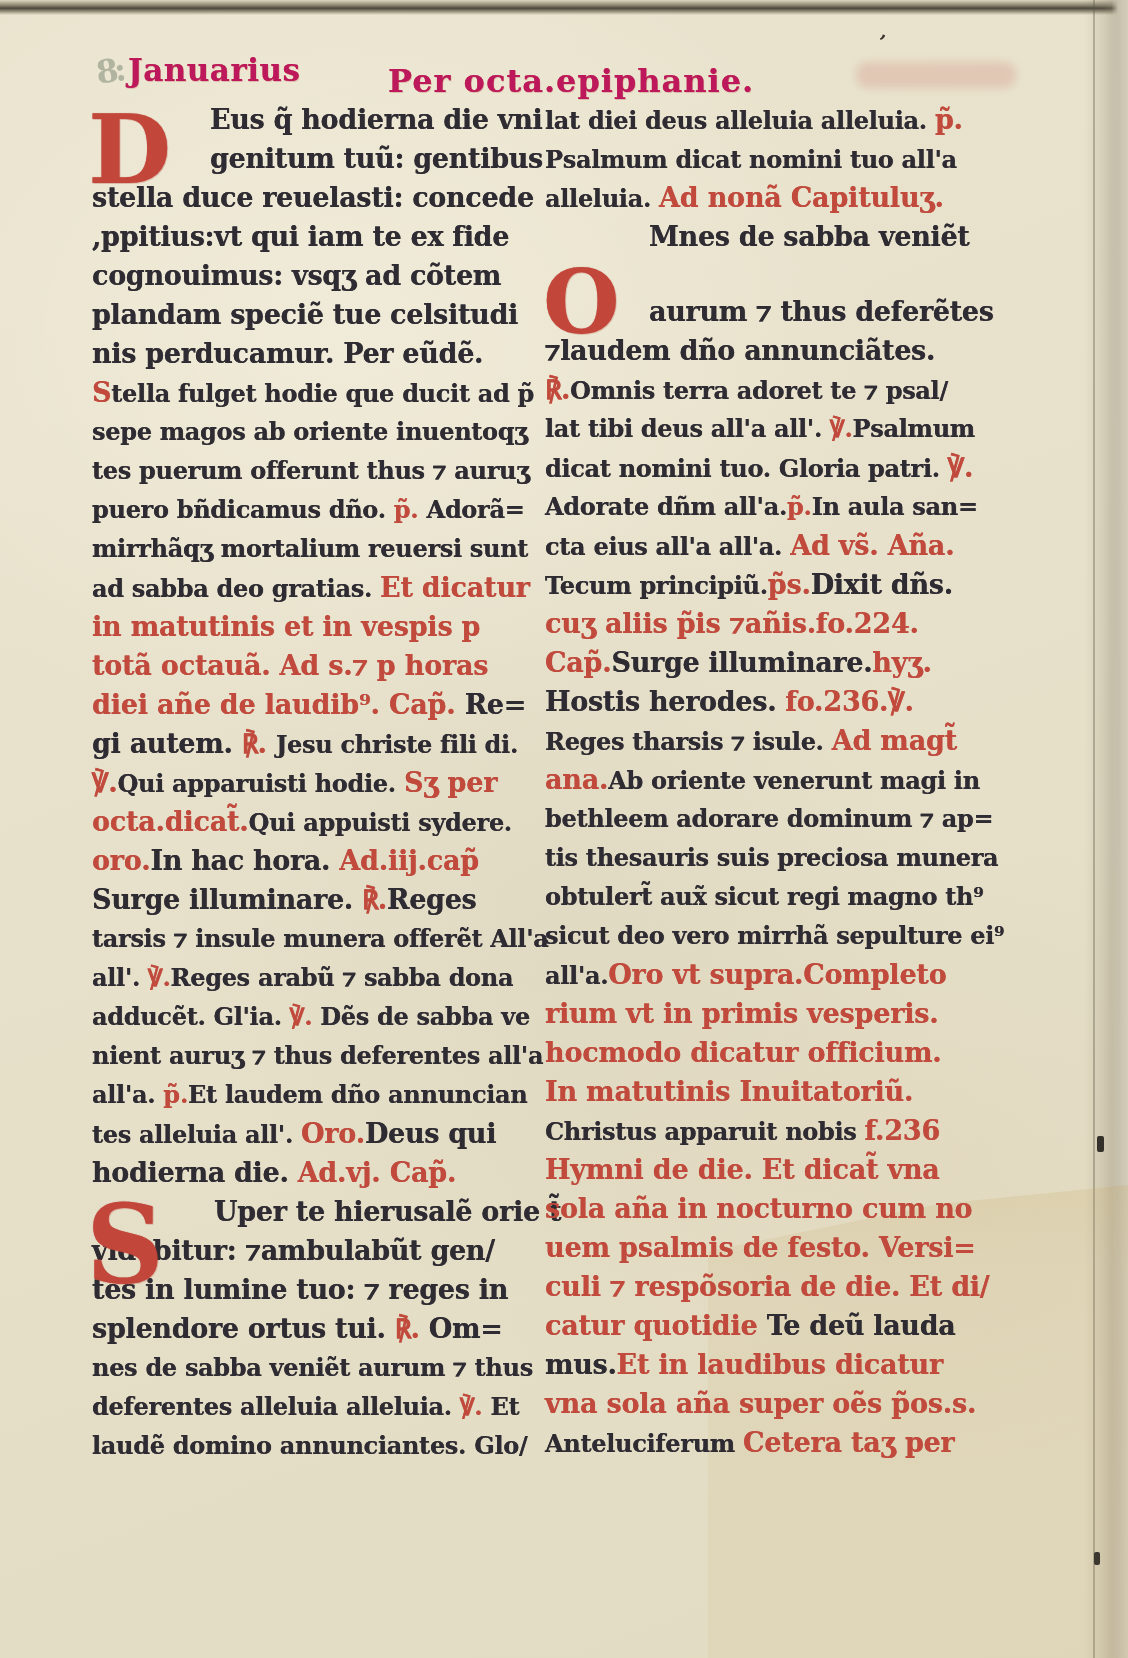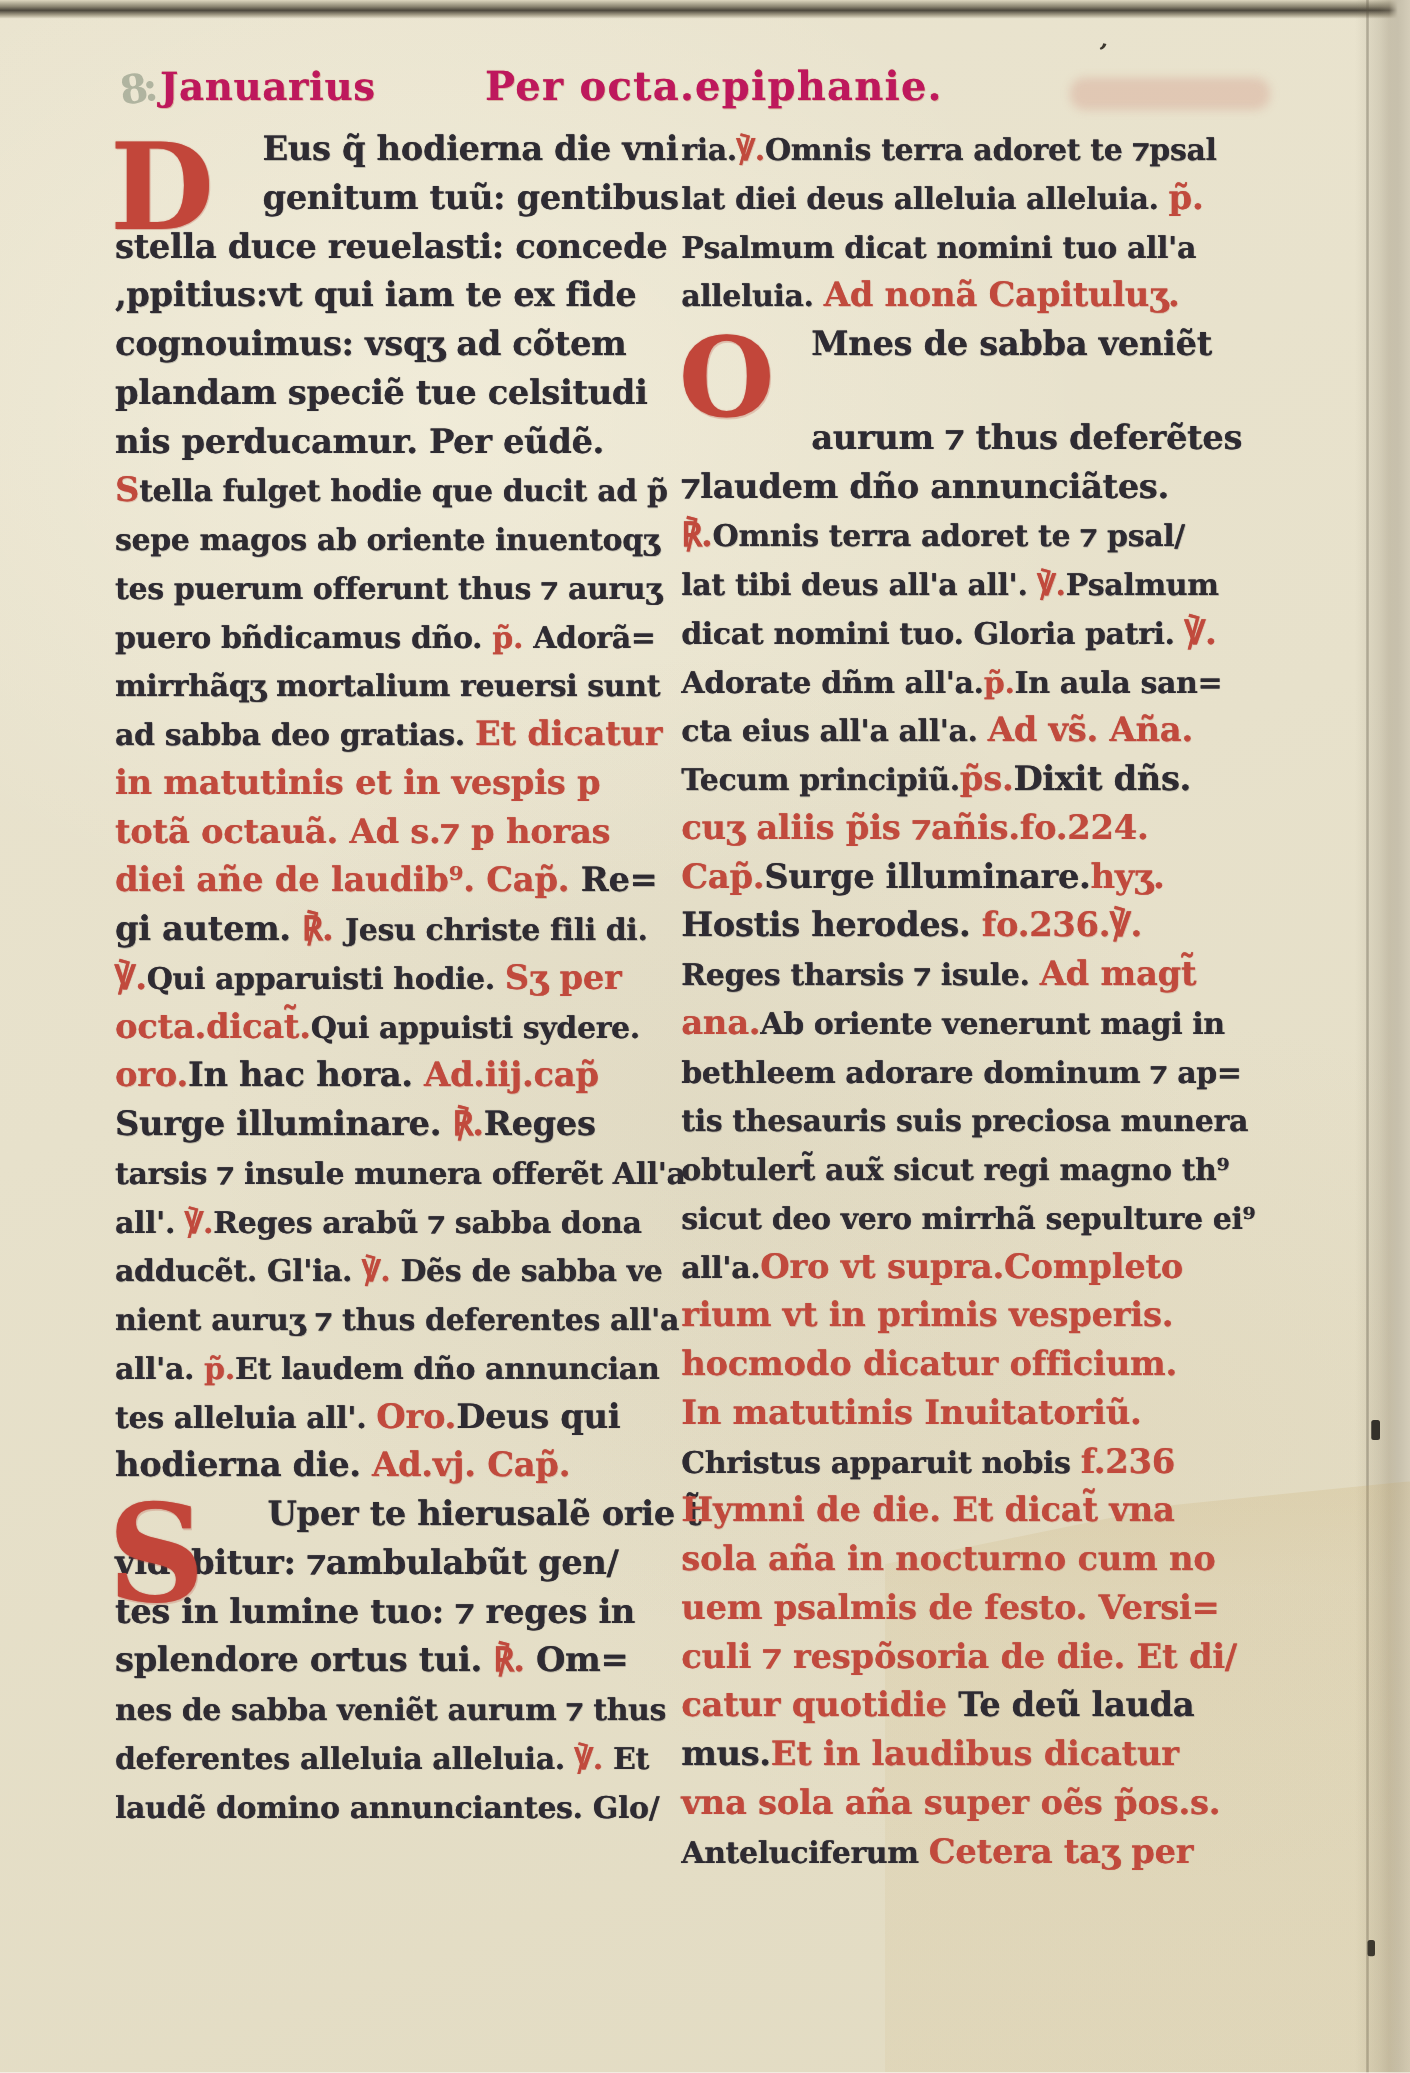--- a/index.html
+++ b/index.html
@@ -32,21 +32,21 @@
     background:rgba(190,80,65,.18);filter:blur(4px);}
   .corner-mark{position:absolute;left:96px;top:52px;font-size:32px;color:rgba(105,120,100,.45);
     transform:rotate(-8deg);letter-spacing:-4px;}
   .apostrophe{position:absolute;left:878px;top:30px;font-size:20px;color:#3c382f;transform:rotate(14deg);}
   .edge-mark-a{position:absolute;right:24px;top:1136px;width:7px;height:16px;background:#34312a;border-radius:2px;}
   .edge-mark-b{position:absolute;right:28px;top:1552px;width:6px;height:13px;background:#3c382f;border-radius:2px;}
 
   .hdr{position:absolute;color:#be185d;white-space:nowrap;
     text-shadow:0 0 .6px rgba(178,60,48,.75), .7px .5px 0 rgba(178,60,48,.25);}
   .hdr-left{left:128px;top:52px;font-size:31px;letter-spacing:.5px;}
-  .hdr-center{left:388px;top:50px;font-size:32px;letter-spacing:1px;}
+  .hdr-center{left:388px;top:62px;font-size:32px;letter-spacing:1px;}
 
   .column{position:absolute;}
   .line{height:39px;line-height:39px;white-space:nowrap;}
   .lg{font-size:27px;}
   .sm{font-size:24px;}
   span.lg{font-size:27px;}
   span.sm{font-size:24px;}
   .ink{color:#2e2b32;text-shadow:0 0 .6px rgba(46,43,50,.8), .5px .4px 0 rgba(46,43,50,.2);letter-spacing:-.3px;}
   .red{color:#c14a3d;text-shadow:0 0 .6px rgba(180,62,50,.7), .5px .4px 0 rgba(180,62,50,.2);letter-spacing:-.2px;}
   .dropcap{position:absolute;color:#c2463a;line-height:1;
@@ -104,21 +104,20 @@
     <div class="line lg" style="padding-left: 122px;"><span class="ink">Uper te hierusalẽ orie t̃</span></div>
     <div class="line lg"><span class="ink">videbitur: ⁊ambulabũt gen/</span></div>
     <div class="line lg"><span class="ink">tes in lumine tuo: ⁊ reges in</span></div>
     <div class="line lg"><span class="ink">splendore ortus tui. </span><span class="red">℟.</span><span class="ink"> Om=</span></div>
     <div class="line sm"><span class="ink">nes de sabba veniẽt aurum ⁊ thus</span></div>
     <div class="line sm"><span class="ink">deferentes alleluia alleluia. </span><span class="red">℣.</span><span class="ink"> Et</span></div>
     <div class="line sm"><span class="ink">laudẽ domino annunciantes. Glo/</span></div>
   </div>
 <div class="column" id="col-right" style="left:545px;top:100px;width:465px;">
     <span class="dropcap" style="top: 158px; left: -2px; font-size: 88px;">O</span>
-    <div class="line sm"><span class="ink">ria.</span><span class="red">℣.</span><span class="ink">Omnis terra adoret te ⁊psal</span></div>
     <div class="line lg"><span class="ink sm">lat diei deus alleluia alleluia. </span><span class="red">p̃.</span></div>
     <div class="line lg"><span class="ink sm">Psalmum dicat nomini tuo all'a</span></div>
     <div class="line lg"><span class="ink sm">alleluia. </span><span class="red">Ad nonã Capituluʒ.</span></div>
     <div class="line lg" style="padding-left: 104px;"><span class="ink">Mnes de sabba veniẽt</span></div>
     <div class="line lg" style="padding-left: 104px; margin-top: 36px;"><span class="ink">aurum ⁊ thus deferẽtes</span></div>
     <div class="line lg"><span class="ink">⁊laudem dño annunciãtes.</span></div>
     <div class="line sm"><span class="red lg">℟.</span><span class="ink">Omnis terra adoret te ⁊ psal/</span></div>
     <div class="line sm"><span class="ink">lat tibi deus all'a all'. </span><span class="red">℣.</span><span class="ink">Psalmum</span></div>
     <div class="line sm"><span class="ink">dicat nomini tuo. Gloria patri. </span><span class="red lg">℣.</span></div>
     <div class="line sm"><span class="ink">Adorate dñm all'a.</span><span class="red">p̃.</span><span class="ink">In aula san=</span></div>

